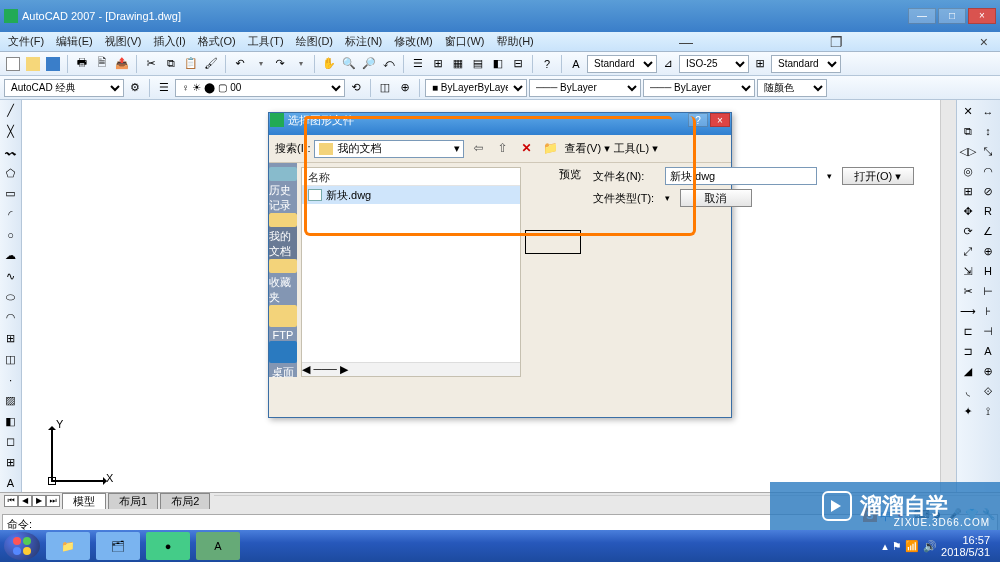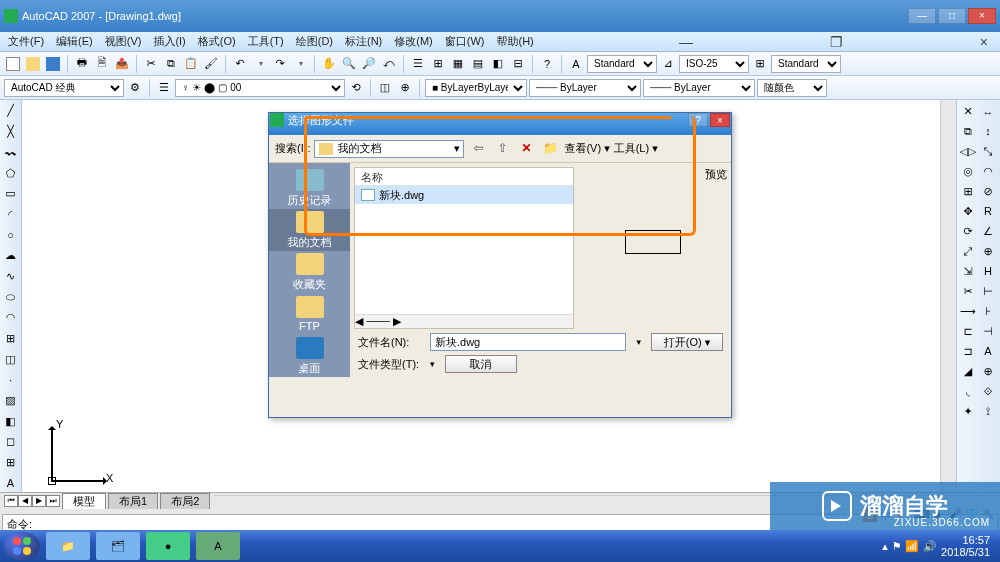--- a/index.html
+++ b/index.html
@@ -386,21 +386,21 @@
         </div>
       <div class="ds-item">
           <div class="ds-ic" style="background:#f3d37a"></div>
           <span>FTP</span>
         </div>
       <div class="ds-item">
           <div class="ds-ic" style="background:#2a7ac0"></div>
           <span>桌面</span>
         </div>
     </div>
-    <div style="display:flex;flex-direction:column;flex:1">
+    <div style="display:flex;flex-direction:row;flex:1">
       <div style="display:flex;flex:1">
         <div class="dlg-list">
           <div class="dlg-list-hdr">名称</div>
           <div class="dlg-list-row">
             <div class="fi"></div>
             <span>新块.dwg</span>
           </div>
           <div class="dlg-list-sc">◀ ─── ▶</div>
         </div>
         <div class="dlg-prev">

